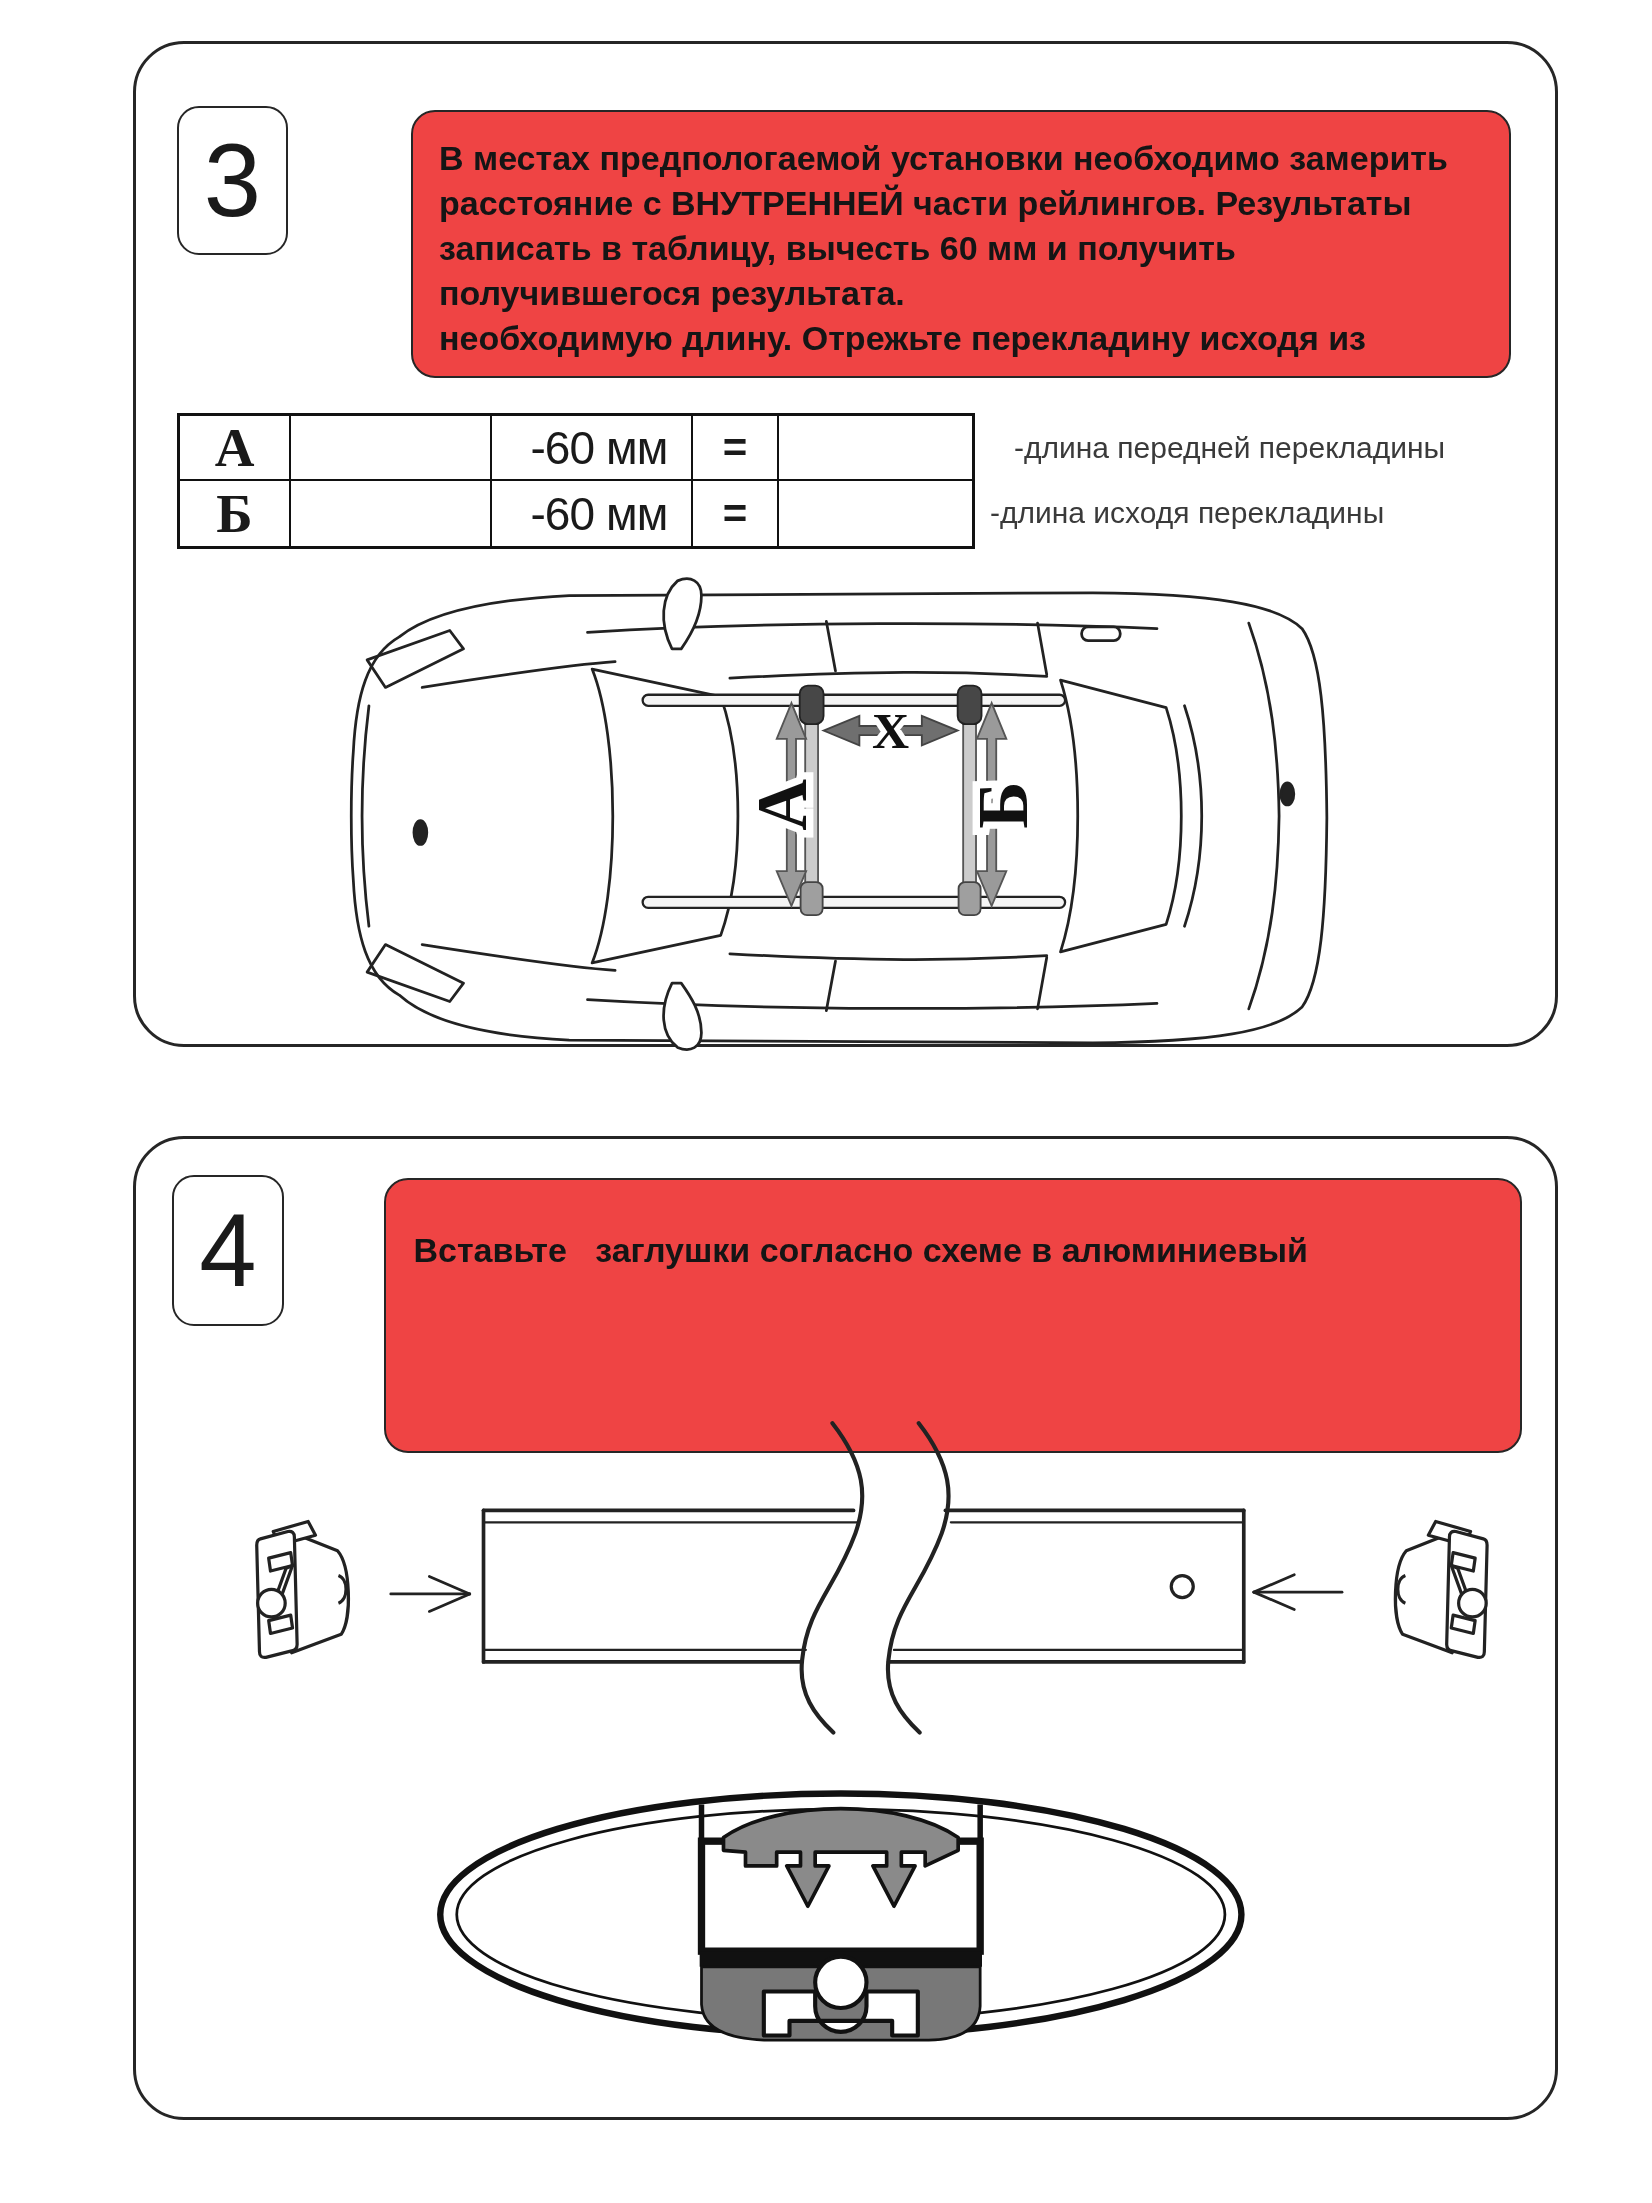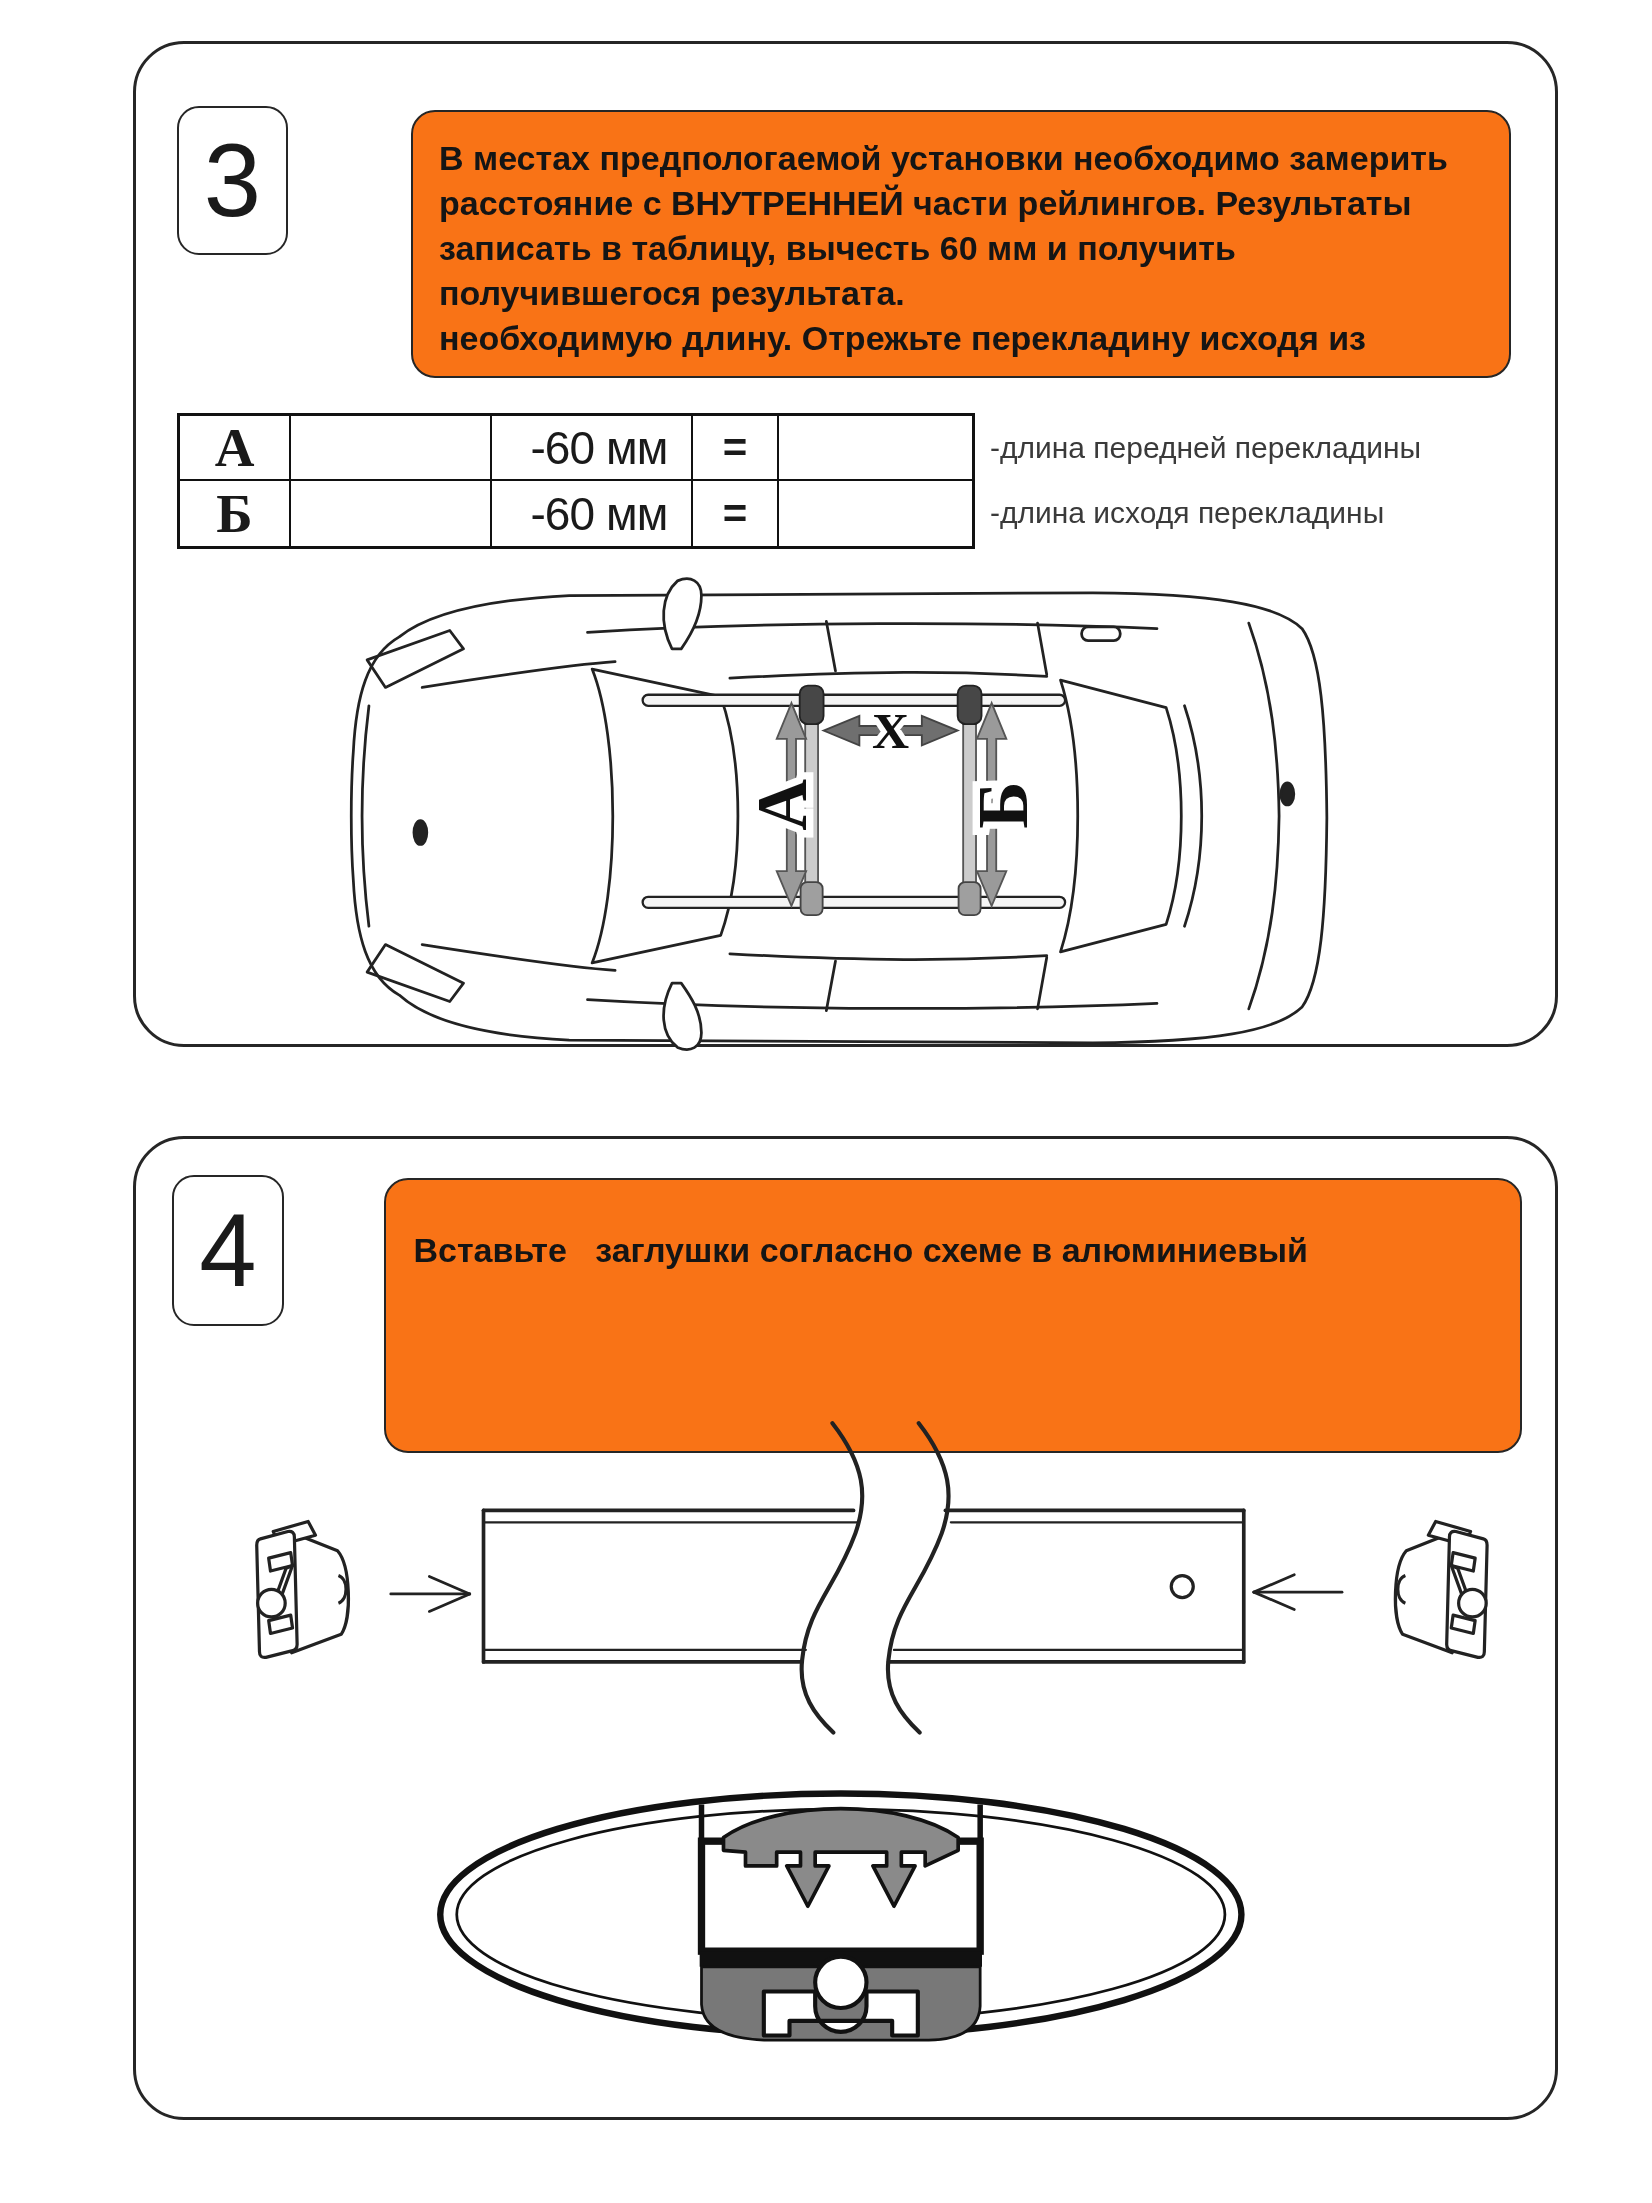--- a/index.html
+++ b/index.html
@@ -13,21 +13,21 @@
   #panel3{left:133px;top:41px;width:1419px;height:1000px;}
   #panel4{left:133px;top:1136px;width:1419px;height:978px;}
   .badge{
     position:absolute;border:2.8px solid #262626;border-radius:22px;background:#fff;
     display:flex;align-items:center;justify-content:center;
     font-size:103px;font-weight:400;color:#1a1a1a;
   }
   #badge3{left:174px;top:103px;width:107px;height:145px;}
   #badge4{left:172px;top:1175px;width:108px;height:147px;}
   .instrBox{
-    position:absolute;border:2.8px solid #262626;border-radius:24px;background:#f97316;
+    position:absolute;border:2.8px solid #262626;border-radius:24px;background:#ef4444;
   }
   #box3{left:408px;top:107px;width:1100px;height:268px;padding:24px 18.4px 0 26px;box-sizing:border-box;}
   #box4{left:384px;top:1178px;width:1138px;height:275px;padding:48px 18.4px 0 27.5px;box-sizing:border-box;}
   .instrLine{
     font-weight:bold;font-size:34px;line-height:45px;white-space:pre-wrap;color:#151515;
   }
   
   #mtable{
     position:absolute;left:177px;top:413px;
     display:grid;grid-template-columns:111px 201px 201px 86px 193px;grid-auto-rows:65px;
@@ -37,21 +37,21 @@
     display:flex;align-items:center;justify-content:center;background:#fff;}
   .cell.lastcol{border-right:none;}
   .cell.lastrow{border-bottom:none;}
   .rowlabel{font-family:"Liberation Serif",serif;font-weight:bold;font-size:55px;}
   .minus{font-size:46px;font-weight:400;letter-spacing:-0.9px;padding-left:15px;}
   .equals{font-size:42px;font-weight:bold;}
   .rowdesc{
     position:absolute;left:990px;height:65px;display:flex;align-items:center;
     font-size:30px;color:#3a3a3a;
   }
-  #desc1{top:415px;} #desc2{top:480px;}
+  #desc1{top:415px;margin-left:24px;} #desc2{top:480px;}
   .diagram{position:absolute;}
   #carSvg{left:312px;top:568px;}
   #barSvg{left:220px;top:1414px;}
   #xsecSvg{left:422px;top:1777px;}
   svg text.big-serif{
     font-family:"Liberation Serif",serif;font-weight:bold;
     paint-order:stroke;stroke:#ffffff;stroke-width:16px;fill:#111;
   }
 </style>
 </head>

